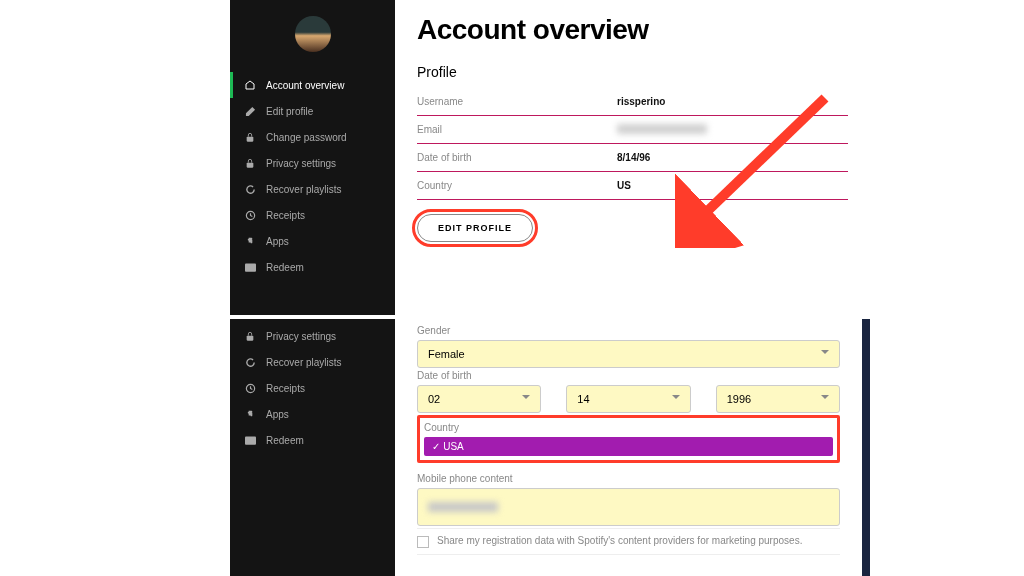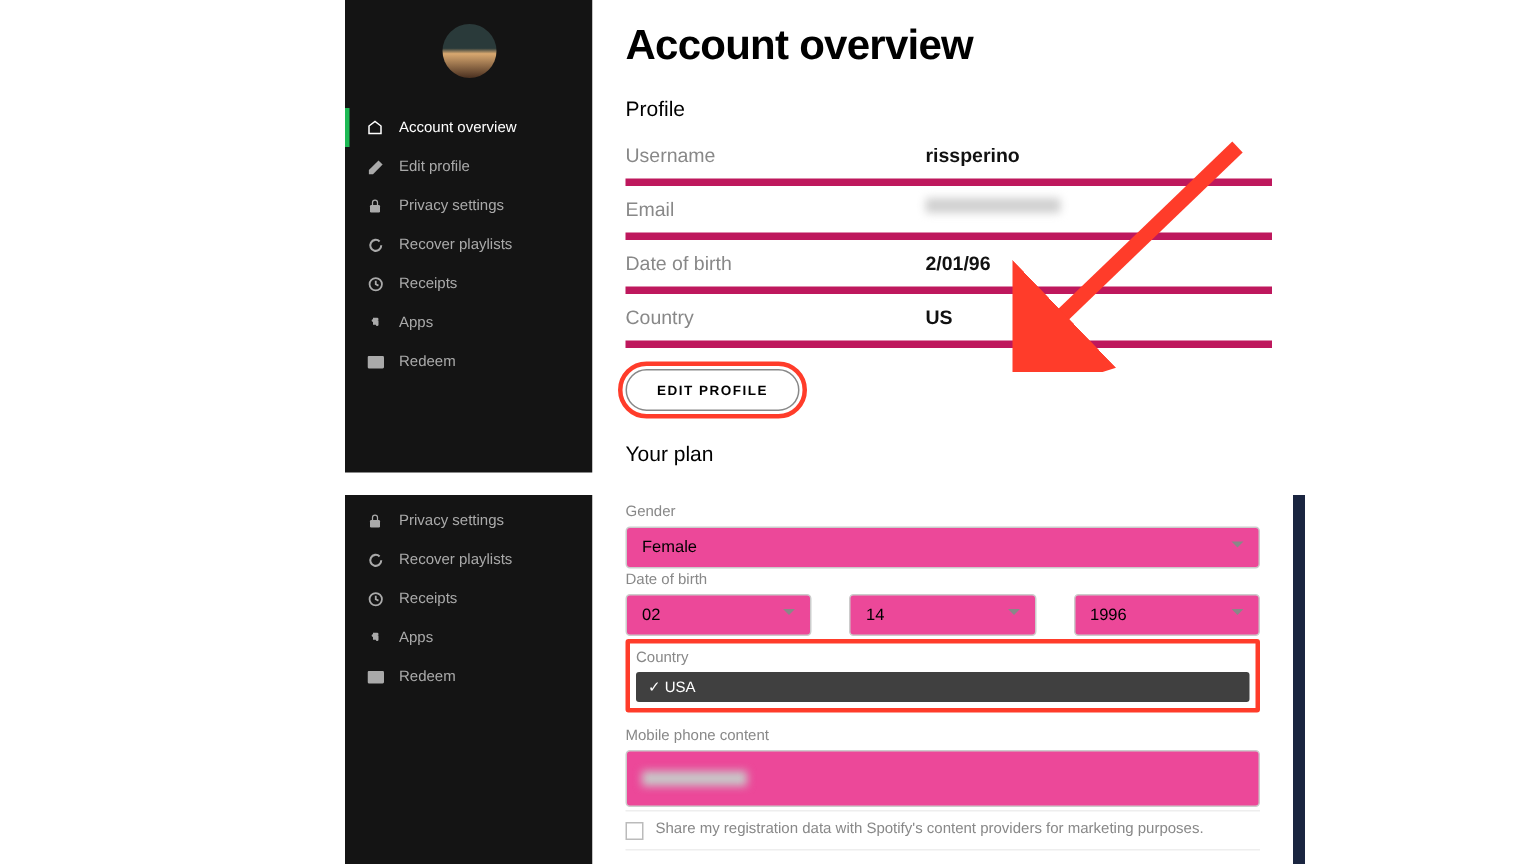--- a/index.html
+++ b/index.html
@@ -11,35 +11,35 @@
 .sb2{width:165px;height:258px}
 .avatar{width:36px;height:36px;border-radius:50%;background:linear-gradient(to bottom,#2a3a3a 45%,#d8a870 55%,#4a3020);margin:8px auto 20px}
 .nav-item{display:flex;align-items:center;padding:7px 14px;gap:10px;cursor:pointer}
 .nav-item.active{border-left:3px solid #1db954;padding-left:11px;color:#fff}
 .icon{width:12px;height:12px;flex-shrink:0;display:flex;align-items:center;justify-content:center}
 .content{background:#fff;flex:1;padding:14px 22px 8px;position:relative}
 .c1{min-height:315px}
 .c2{min-height:258px;border-right:8px solid #1a2540}
 h1{font-size:28px;font-weight:900;margin-bottom:18px;letter-spacing:-.5px}
 h2{font-size:14px;font-weight:400;margin:10px 0 8px}
-.row{display:flex;padding:8px 0;border-bottom:5px solid #be185d;font-size:13px}
+.row{display:flex;padding:8px 0;border-bottom:1px solid #be185d;font-size:10px}
 .lbl{color:#888;width:200px}
 .val{color:#111;font-weight:700}
 .blur{filter:blur(3px);background:#d0d0d0;width:90px;height:10px;border-radius:2px}
 .btn-edit{display:inline-block;border:1px solid #888;border-radius:18px;padding:8px 20px;font-size:9px;font-weight:700;letter-spacing:1px;margin-top:14px;cursor:pointer;background:#fff}
 .hl-edit{outline:3px solid #ff3c2a;outline-offset:2px;border-radius:20px}
 .arrow{position:absolute;top:88px;left:280px;pointer-events:none}
 .form-group{margin-bottom:2px}
 .flbl{font-size:10px;color:#888;margin-bottom:4px;display:block}
-.select,.input{width:100%;border:1px solid #ccc;border-radius:3px;padding:7px 10px;font-size:11px;background:#ec4899;position:relative}
+.select,.input{width:100%;border:1px solid #ccc;border-radius:3px;padding:7px 10px;font-size:11px;background:#fef9c3;position:relative}
 .select::after{content:"";position:absolute;right:10px;top:50%;transform:translateY(-50%);border:4px solid transparent;border-top-color:#888}
 .dob{display:flex;gap:25px}
 .dob .select{flex:1}
 .hl-country{border:3px solid #ff3c2a;padding:4px;border-radius:2px;margin-bottom:10px}
-.country-sel{background:#404040;color:#fff;padding:4px 8px;font-size:10px;border-radius:2px}
+.country-sel{background:#a21caf;color:#fff;padding:4px 8px;font-size:10px;border-radius:2px}
 .blur2{filter:blur(3px);background:#c8c8c8;width:70px;height:10px;margin:6px 0}
 .checkbox{display:flex;gap:8px;align-items:flex-start;font-size:10px;color:#888;padding:6px 0;border-top:1px solid #eee;border-bottom:1px solid #eee}
 .cb{width:12px;height:12px;border:1px solid #bbb;flex-shrink:0;margin-top:1px}
 </style>
 </head>
 <body>
 
 <div class="wrap">
 
 <div class="section">
@@ -61,20 +61,29 @@
           </span>
       <span>Edit profile</span>
     </div>
     <div class="nav-item">
       <span class="icon">
             <svg width="10" height="11" viewBox="0 0 12 12" fill="currentColor">
               <rect x="2" y="5" width="8" height="6" rx="1"></rect>
               <path d="M4 5V3a2 2 0 014 0v2" fill="none" stroke="currentColor"></path>
             </svg>
           </span>
+      <span>Change password</span>
+    </div>
+    <div class="nav-item">
+      <span class="icon">
+            <svg width="10" height="11" viewBox="0 0 12 12" fill="currentColor">
+              <rect x="2" y="5" width="8" height="6" rx="1"></rect>
+              <path d="M4 5V3a2 2 0 014 0v2" fill="none" stroke="currentColor"></path>
+            </svg>
+          </span>
       <span>Privacy settings</span>
     </div>
     <div class="nav-item">
       <span class="icon">
             <svg width="11" height="11" viewBox="0 0 12 12" fill="none" stroke="currentColor" stroke-width="1.5">
               <path d="M10 6a4 4 0 11-1.2-2.8"></path>
             </svg>
           </span>
       <span>Recover playlists</span>
     </div>
@@ -111,28 +120,27 @@
     <div class="row">
       <span class="lbl">Username</span>
       <span class="val">rissperino</span>
     </div>
     <div class="row">
       <span class="lbl">Email</span>
       <span class="blur"></span>
     </div>
     <div class="row">
       <span class="lbl">Date of birth</span>
-      <span class="val">2/01/96</span>
+      <span class="val">8/14/96</span>
     </div>
     <div class="row">
       <span class="lbl">Country</span>
       <span class="val">US</span>
     </div>
     <span class="btn-edit hl-edit">EDIT PROFILE</span>
-    <h2 style="margin-top:20px">Your plan</h2>
 
     <svg class="arrow" width="170" height="160">
       <defs>
             <marker id="ah" markerWidth="10" markerHeight="10" refX="2" refY="5" orient="auto">
               <path d="M0 0L10 5L0 10z" fill="#ff3c2a"></path>
             </marker>
           </defs>
       <line x1="150" y1="10" x2="20" y2="135" stroke="#ff3c2a" stroke-width="10" marker-end="url(#ah)"></line>
     </svg>
   </div>

